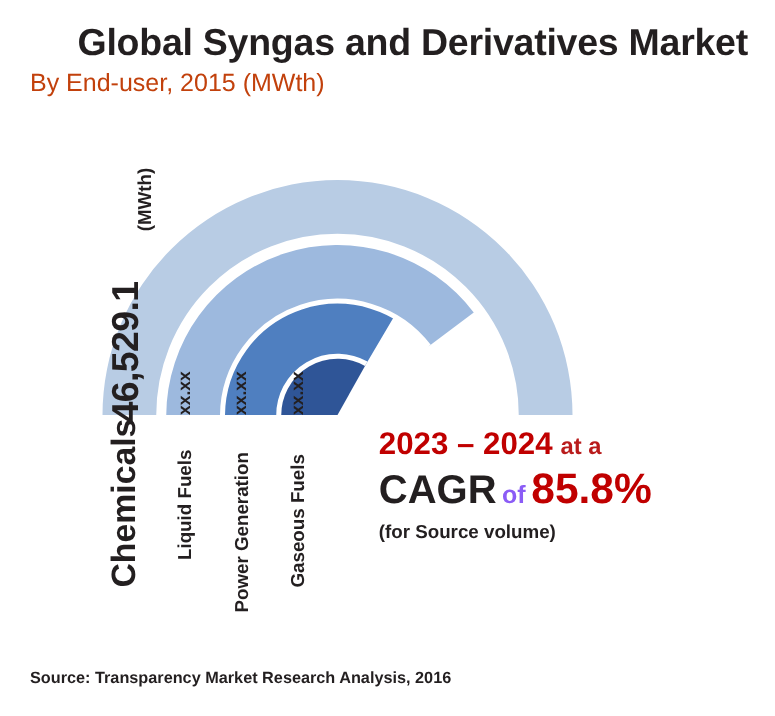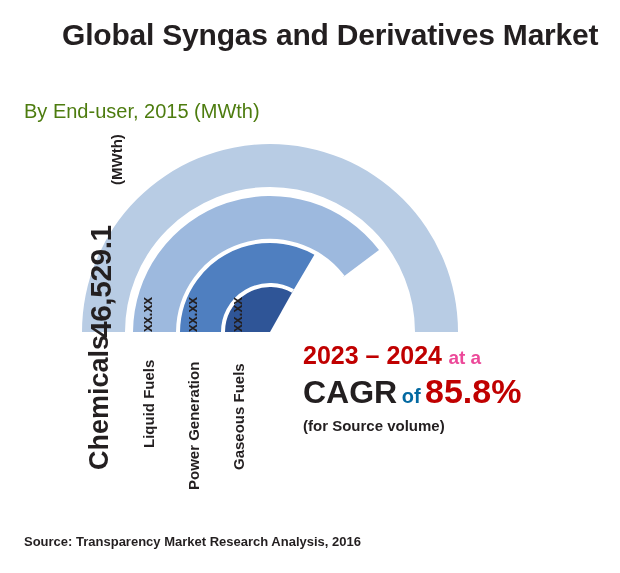--- a/index.html
+++ b/index.html
@@ -25,23 +25,22 @@
     color: #231f20;
     white-space: nowrap;
     margin-left: 40px;
   }
   .subtitle {
     position: absolute;
     left: 24px;
     top: 56px;
     font-size: 20px;
     font-weight: normal;
-    color: #4d7c0f;
-    white-space: nowrap;
-    margin-top: 44px;
+    color: #c2410c;
+    white-space: nowrap;
   }
   .chart-area {
     position: absolute;
     left: 0;
     top: 0;
     width: 620px;
     height: 573px;
   }
   
   .vlabel {
@@ -117,37 +116,37 @@
     font-weight: bold;
     color: #231f20;
     line-height: 1.1;
   }
   .cagr-years {
     color: #c00000;
     font-size: 25px;
     font-weight: bold;
   }
   .cagr-ata {
-    color: #ec4899;
+    color: #b91c1c;
     font-size: 19px;
     font-weight: bold;
   }
   .cagr-line2 {
     margin-top: 2px;
     white-space: nowrap;
   }
   .cagr-word {
     font-size: 32px;
     font-weight: bold;
     color: #231f20;
   }
   .cagr-of {
     font-size: 20px;
     font-weight: bold;
-    color: #0369a1;
+    color: #8b5cf6;
   }
   .cagr-pct {
     font-size: 34px;
     font-weight: bold;
     color: #c00000;
   }
   .cagr-note {
     margin-top: 6px;
     font-size: 15px;
     font-weight: bold;

